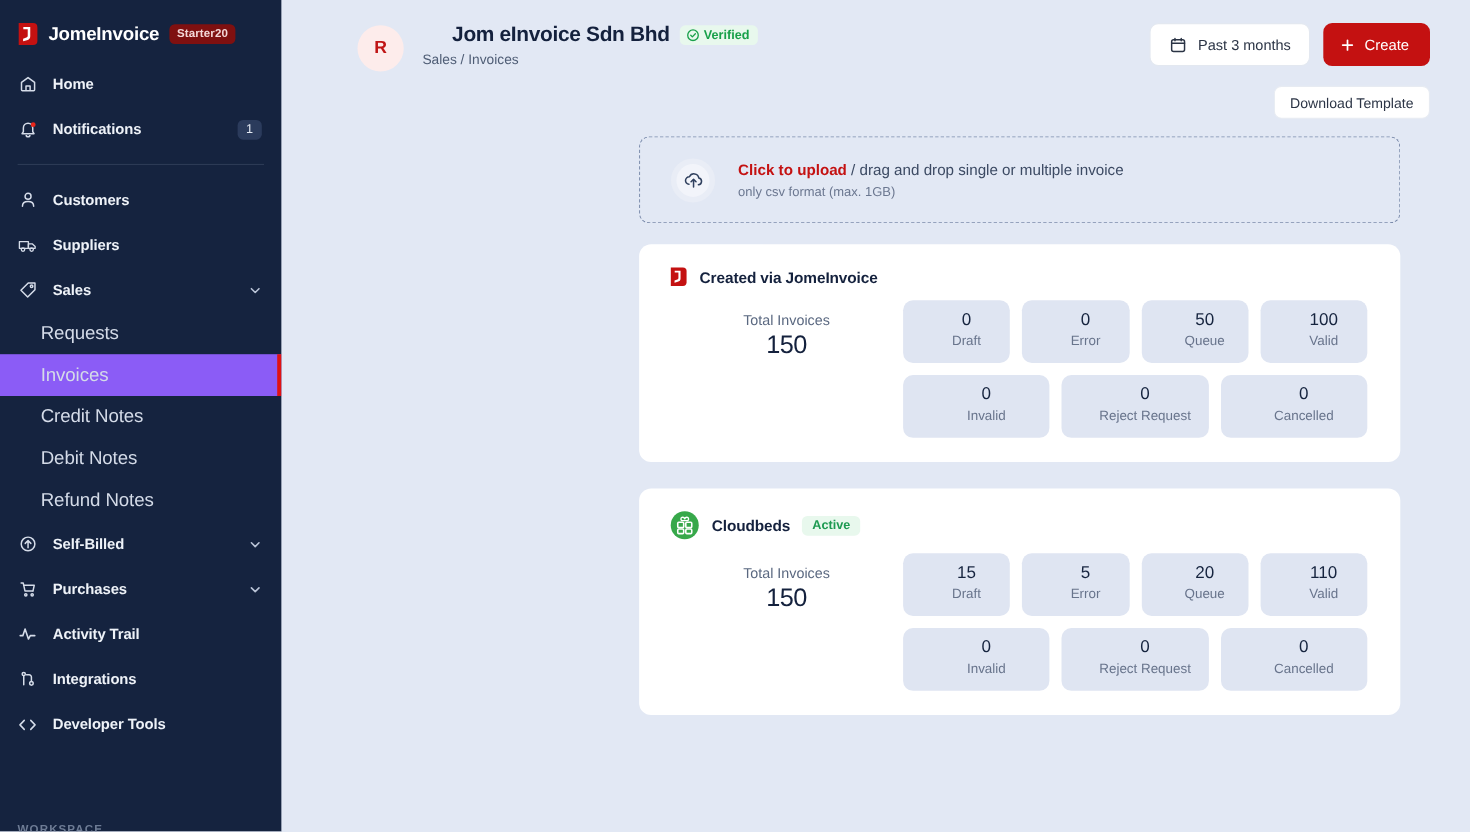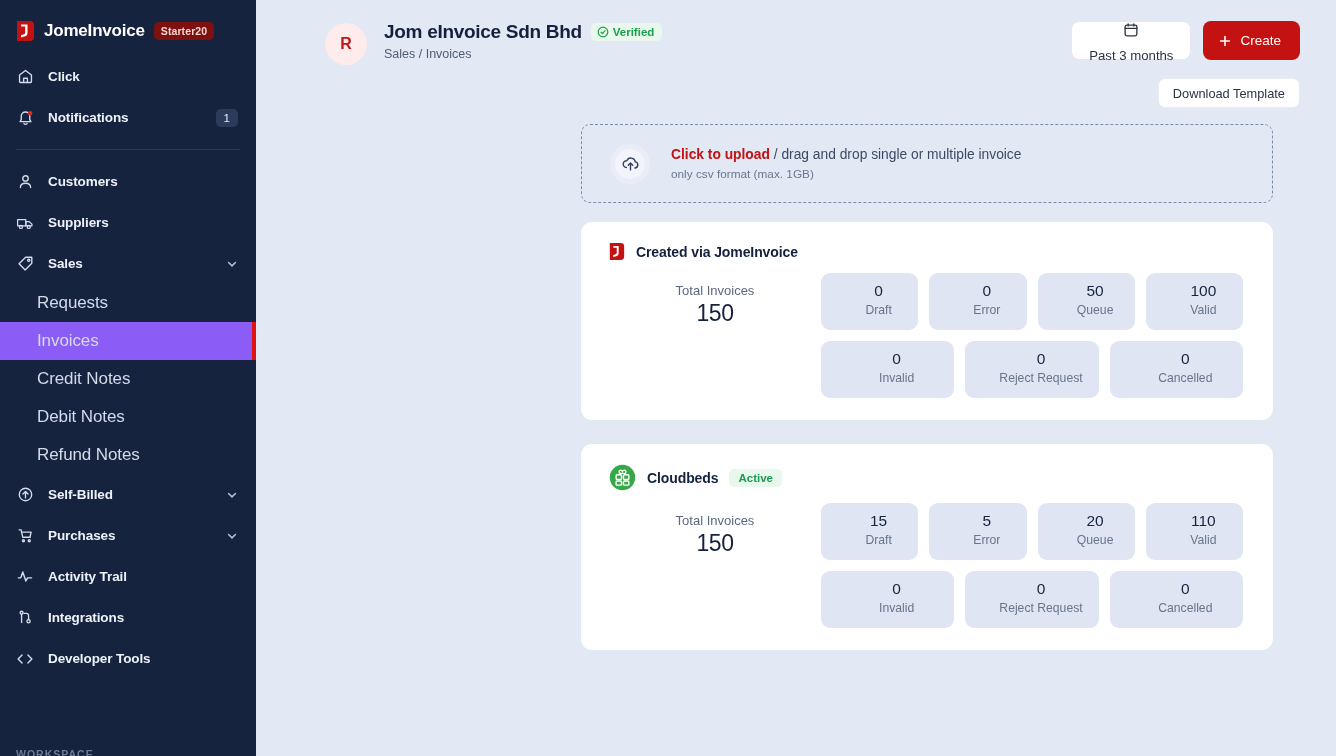--- a/index.html
+++ b/index.html
@@ -93,37 +93,38 @@
     background: #fdeceb; color: #c01515;
     font-size: 16px; font-weight: bold;
     display: flex; align-items: center; justify-content: center;
     flex: 0 0 42px; margin-top: 2px;
   }
   .title-block { margin-left: 17px; flex: 1; }
   .title-row { display: flex; align-items: center; gap: 9px; }
   .page-title {
     font-size: 19px; font-weight: bold; color: #14213d;
     letter-spacing: -0.3px;
+    margin-left: 27px;
   }
   .verified-badge {
     display: inline-flex; align-items: center; gap: 4px;
     background: #e8f8ed; color: #18a04a;
     font-size: 11.5px; font-weight: bold;
     padding: 3px 8px 3px 6px; border-radius: 5px;
   }
   .breadcrumb {
     font-size: 12.5px; color: #4f5d75; margin-top: 4px;
   }
   .top-actions { display: flex; align-items: center; gap: 12px; }
   .btn-date {
     display: inline-flex; align-items: center; gap: 10px;
     background: #ffffff; border: 1px solid #e3e8f0;
     border-radius: 8px; padding: 0 17px;
     height: 39px; font-size: 13.2px; color: #2b3445;
-    cursor: pointer; font-weight: normal; flex-direction: column;
+    cursor: pointer; font-weight: normal;
   }
   .btn-create {
     display: inline-flex; align-items: center; gap: 8px;
     background: #c41111; color: #ffffff;
     border: none; border-radius: 8px; padding: 0 19px 0 15px;
     height: 39px; font-size: 13.5px; cursor: pointer;
   }
   .subbar {
     display: flex; justify-content: flex-end;
     padding: 13px 36px 0 0;
@@ -216,21 +217,21 @@
       <span class="brand-badge">Starter20</span>
     </div>
 
     <div class="nav-item">
       <span class="ico">
         <svg width="17" height="17" viewBox="0 0 20 20" fill="none" stroke="#d5dce9" stroke-width="1.6" stroke-linejoin="round">
           <path d="M3 8.2 L10 3 L17 8.2 V16 a1 1 0 0 1-1 1 H4 a1 1 0 0 1-1-1 Z"></path>
           <path d="M7.8 17 V12 h4.4 v5"></path>
         </svg>
       </span>
-      <span class="lbl">Click</span>
+      <span class="lbl">Home</span>
     </div>
 
     <div class="nav-item">
       <span class="ico">
         <svg width="17" height="18" viewBox="0 0 20 20" fill="none" stroke="#d5dce9" stroke-width="1.6" stroke-linejoin="round">
           <path d="M5 8 a5 5 0 0 1 10 0 v4 l1.4 2.2 H3.6 L5 12 Z"></path>
           <path d="M8 15.5 a2 2 0 0 0 4 0"></path>
           <circle cx="15.5" cy="4.5" r="2.6" fill="#e8251a" stroke="none"></circle>
         </svg>
       </span>

